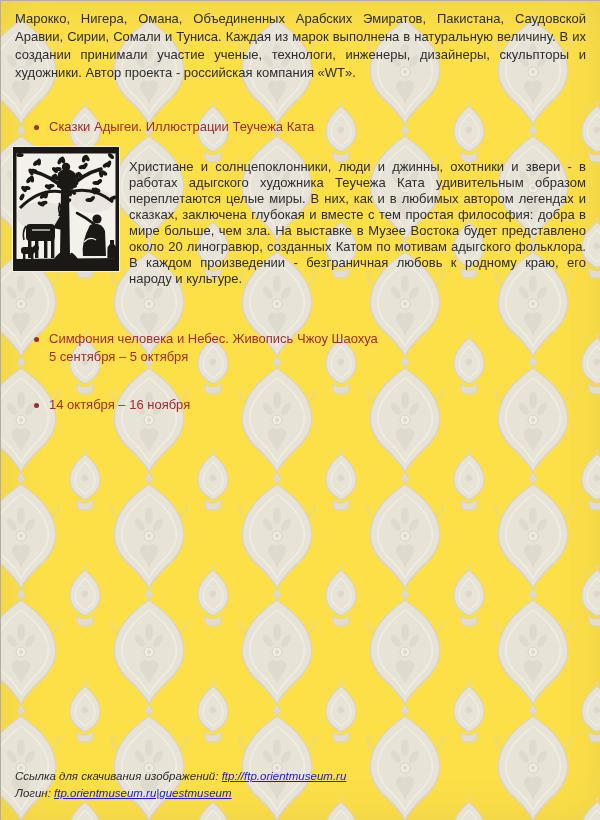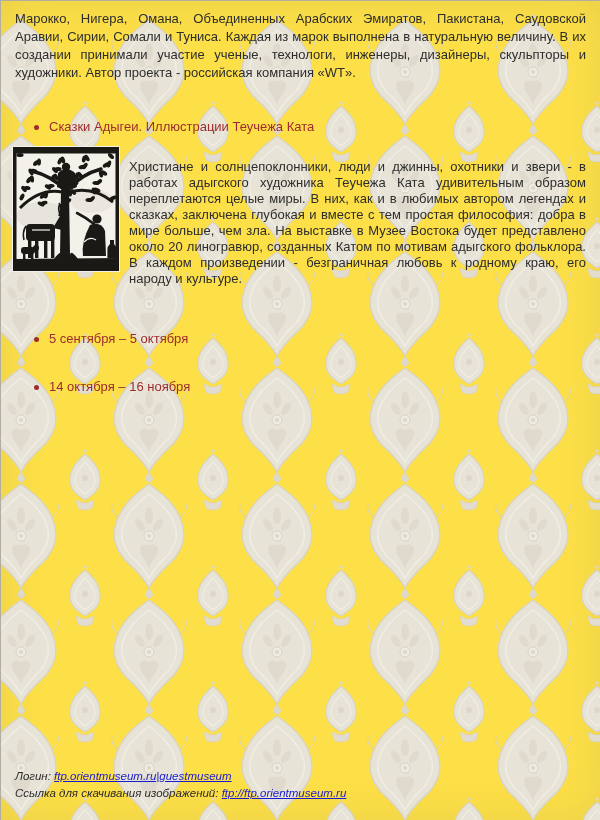--- a/index.html
+++ b/index.html
@@ -239,35 +239,36 @@
             <rect x="1" y="1" width="3.5" height="124" fill="#1b1916"></rect>
             <rect x="103.5" y="1" width="3.5" height="124" fill="#1b1916"></rect>
             <path d="M1,113 L107,112 L107,125 L1,125 Z" fill="#1b1916"></path>
           </g>
         </svg>
         <p class="desc">Христиане и солнцепоклонники, люди и джинны, охотники и звери - в работах адыгского художника Теучежа Ката удивительным образом переплетаются целые миры. В них, как и в любимых автором легендах и сказках, заключена глубокая и вместе с тем простая философия: добра в мире больше, чем зла. На выставке в Музее Востока будет представлено около 20 линогравюр, созданных Катом по мотивам адыгского фольклора. В каждом произведении - безграничная любовь к родному краю, его народу и культуре.</p>
       </li>
 
       <li class="exh-item gap">
         <span class="bullet"></span>
+        <div class="exh-title">Симфония человека и Небес. Живопись Чжоу Шаохуа</div>
         <div class="exh-dates">5 сентября – 5 октября</div>
       </li>
 
       <li class="exh-item gap">
         <span class="bullet"></span>
         <div class="exh-dates">14 октября – 16 ноября</div>
       </li>
 
     </ul>
   </div>
 
   <div class="footer">
+    <div>
+      <span>Ссылка для скачивания изображений:</span>
+      <a class="link">ftp://ftp.orientmuseum.ru</a>
+    </div>
     <div>
       <span>Логин:</span>
       <a class="link">ftp.orientmuseum.ru|guestmuseum</a>
     </div>
-    <div>
-      <span>Ссылка для скачивания изображений:</span>
-      <a class="link">ftp://ftp.orientmuseum.ru</a>
-    </div>
   </div>
 
 </div>
 
 </body></html>

